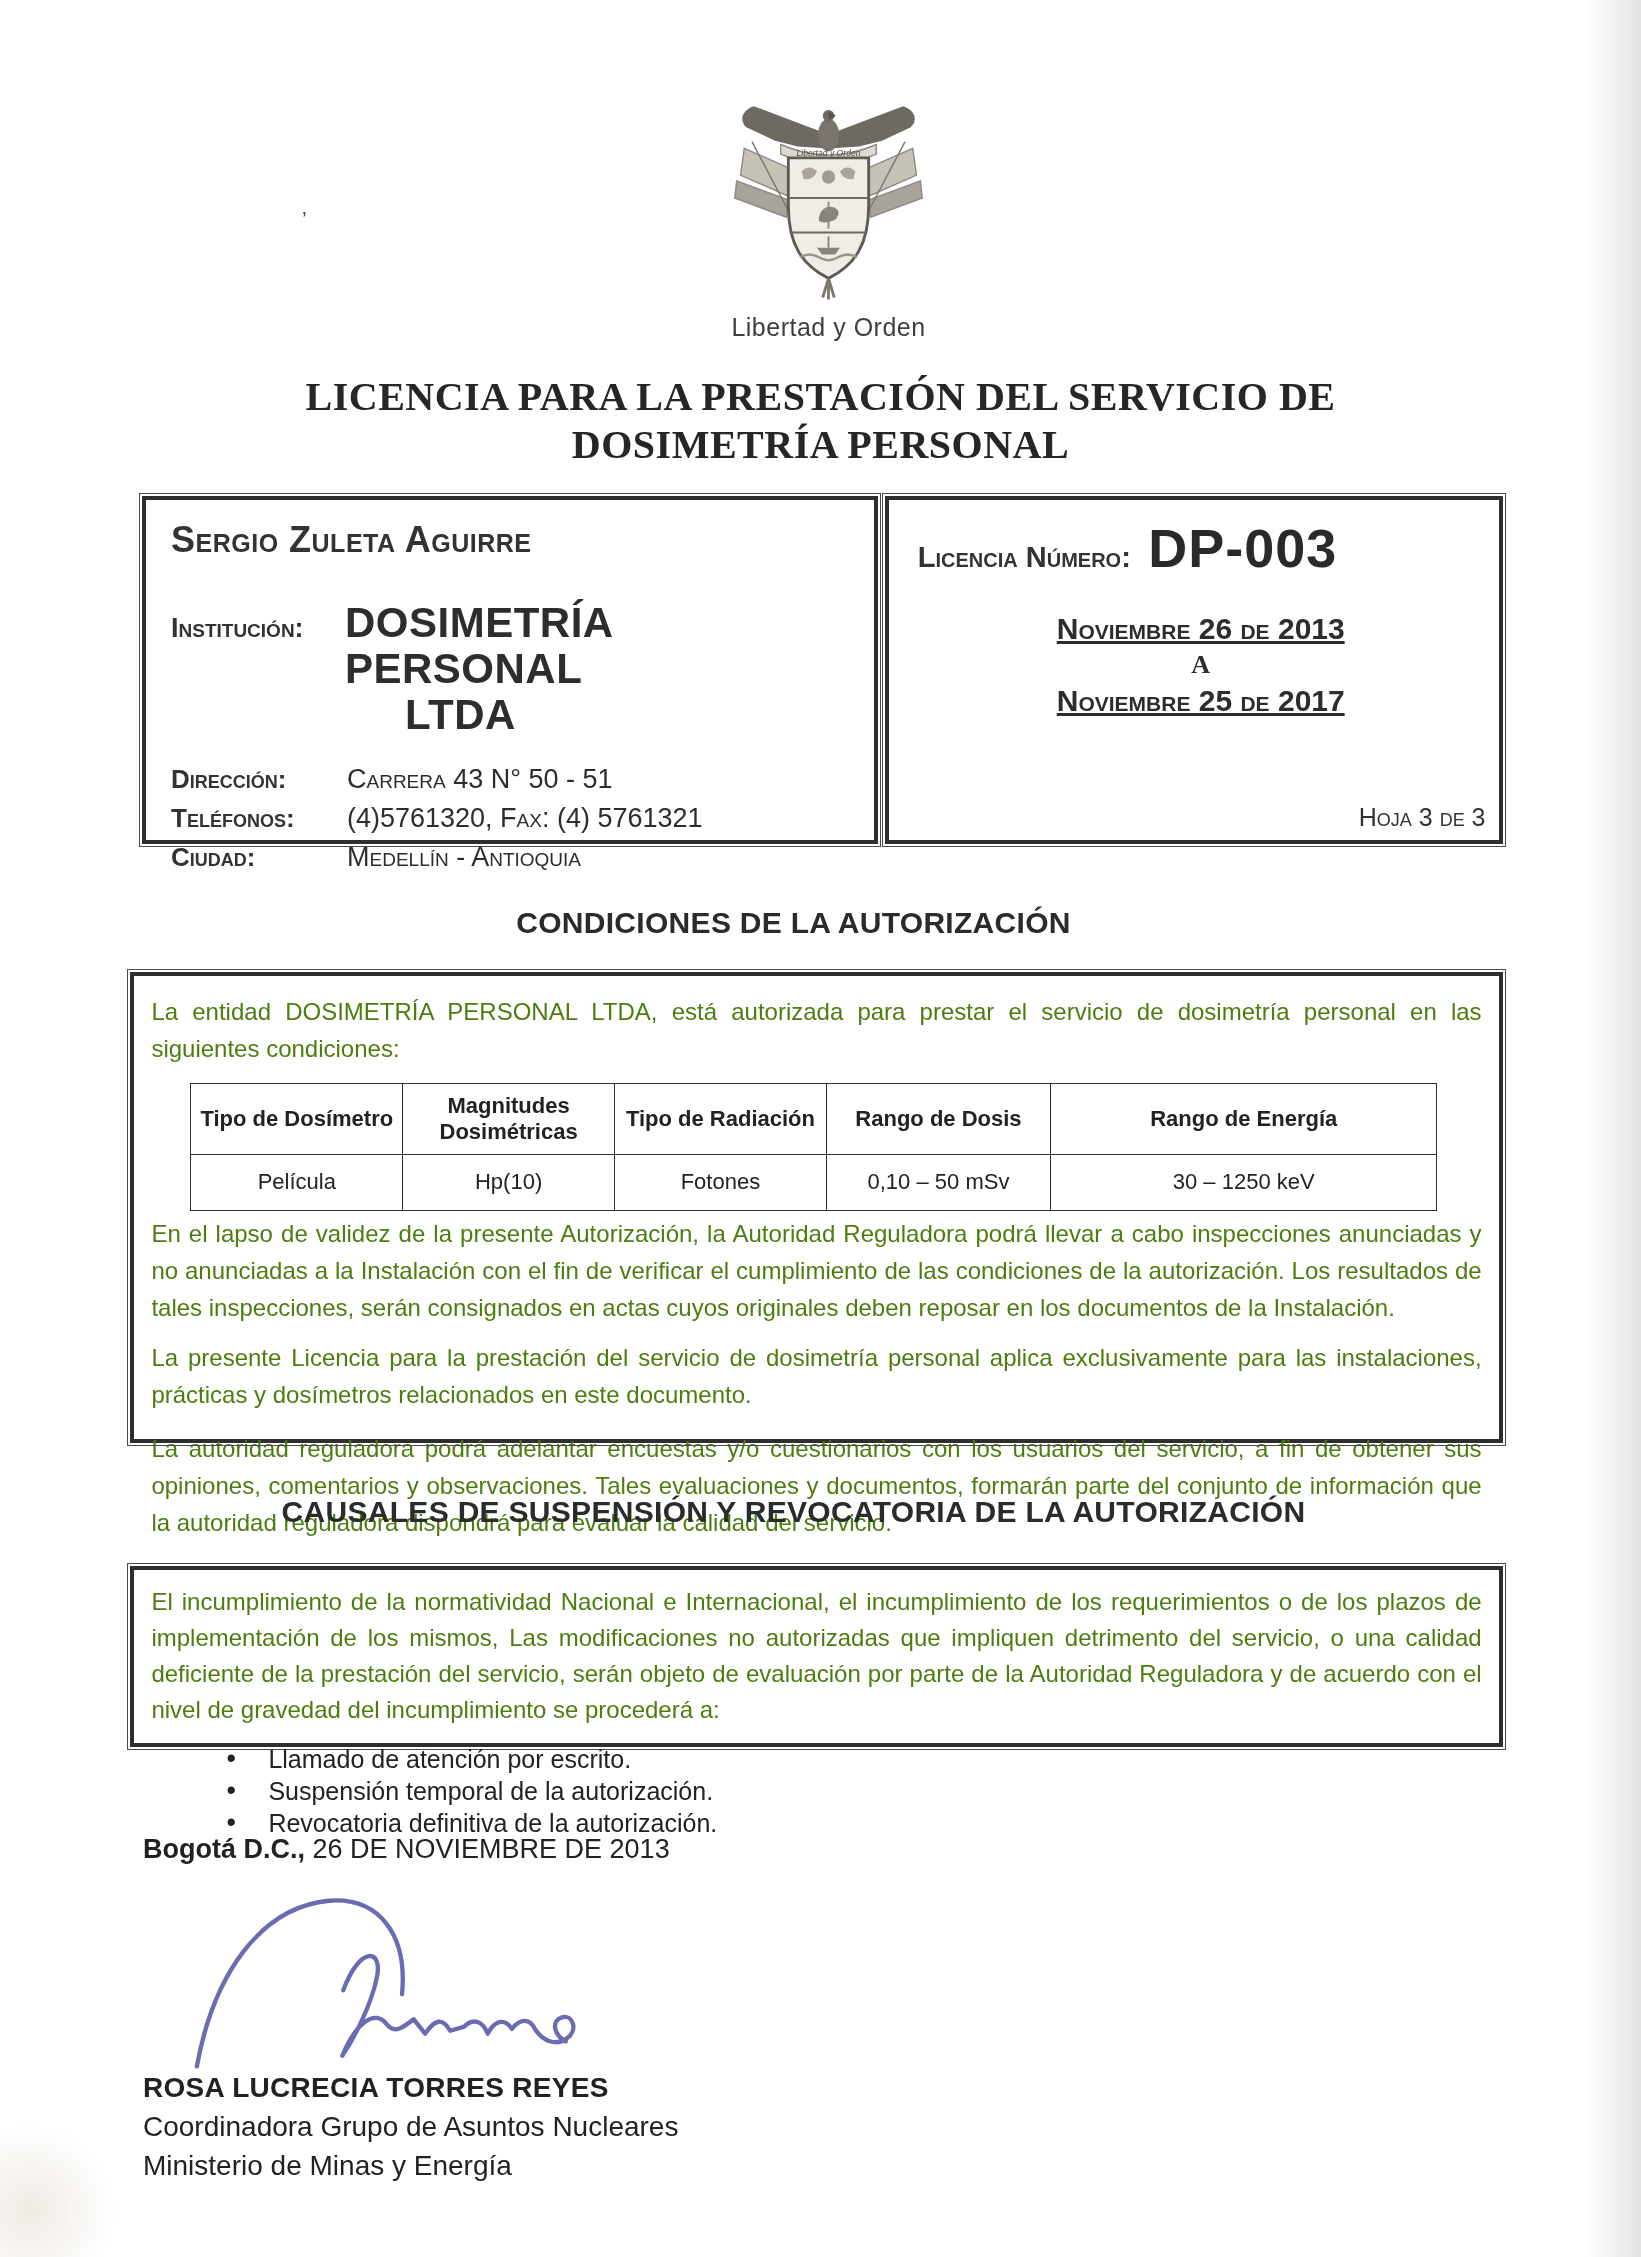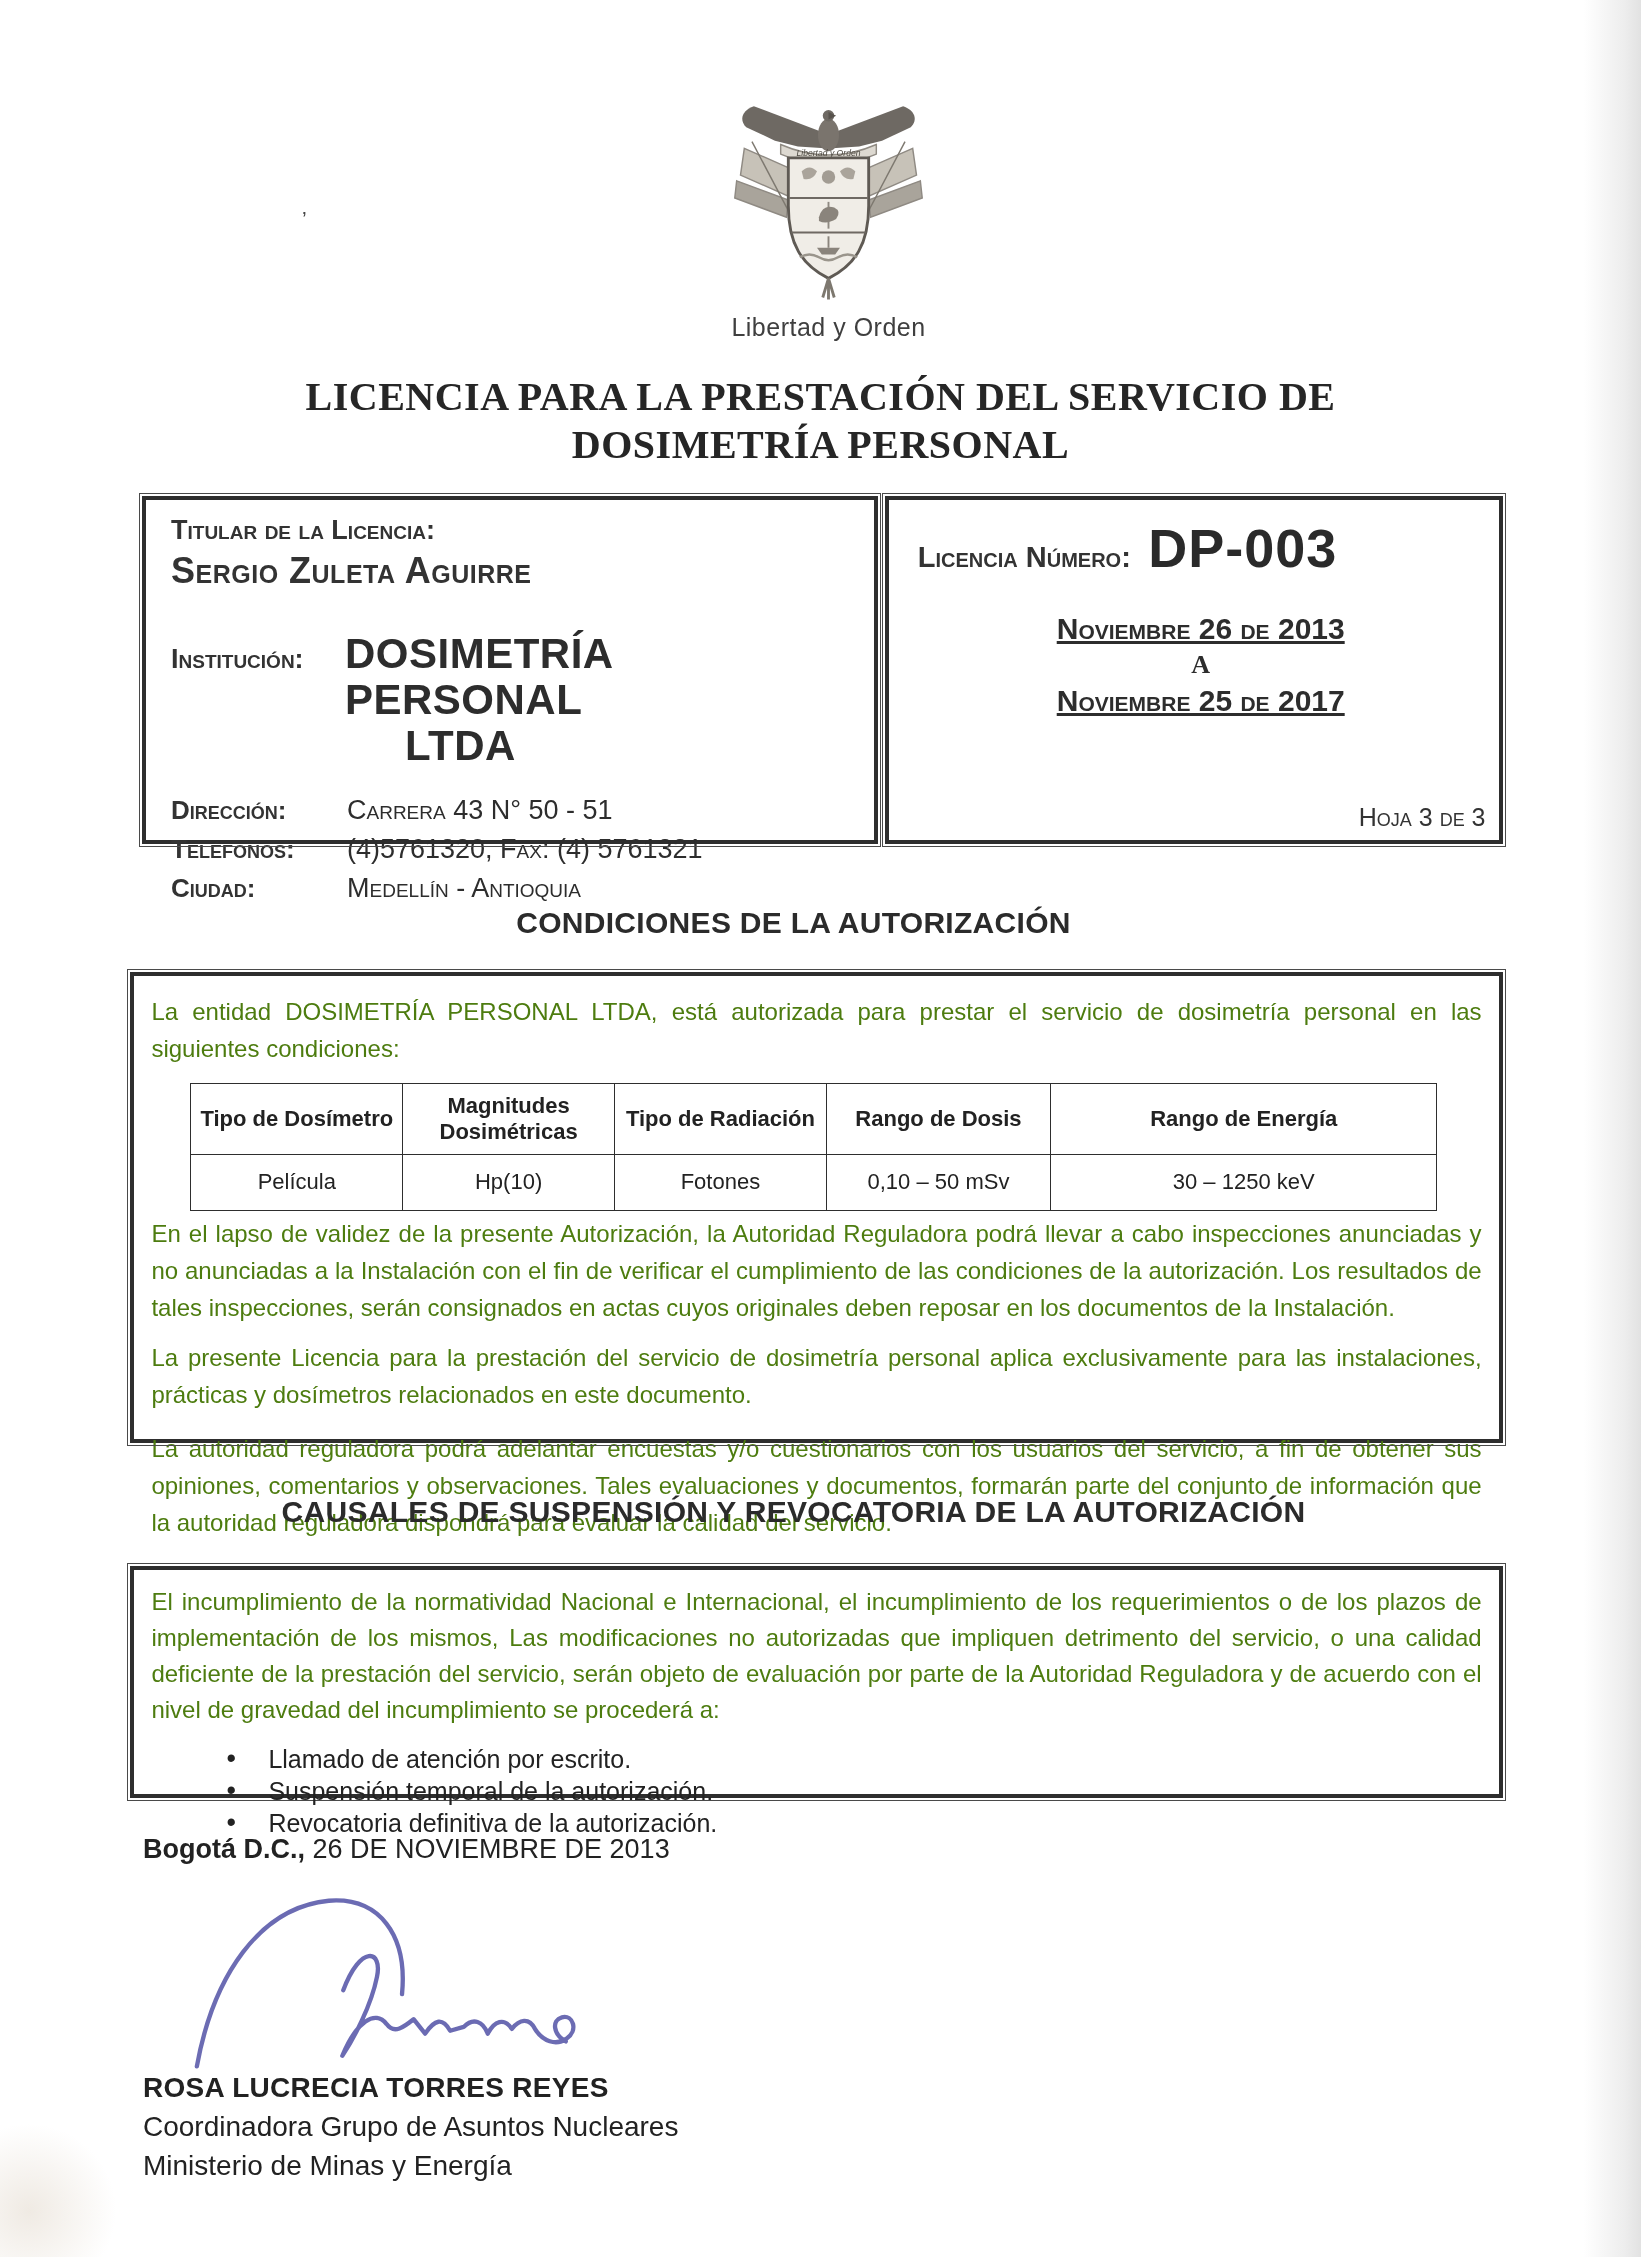--- a/index.html
+++ b/index.html
@@ -59,21 +59,21 @@
 
   
   .section-heading { position:absolute; left:0; width:1587px; text-align:center;
     font-weight:bold; font-size:30px; color:#2b2b2b; letter-spacing:0.3px; }
   .h-cond { top:906px; }
   .h-caus { top:1495px; }
 
   
   .cond-box { position:absolute; left:130px; top:972px; width:1373px; height:471px;
     padding:17.4px 17.4px 0 17.4px; }
-  .caus-box { position:absolute; left:130px; top:1566px; width:1373px; height:232px;
+  .caus-box { position:absolute; left:130px; top:1566px; width:1373px; height:181px;
     padding:13.5px 17.4px 0 17.4px; }
   .para { font-size:24px; line-height:37px; text-align:justify; color:#4d7c0f; }
   .para + .para { margin-top:16.4px; }
 
   
   table.dosi { border-collapse:collapse; width:1247px; margin:15.4px 0 3.9px 39px;
     font-size:22px; color:#222; table-layout:fixed; }
   table.dosi th, table.dosi td { border:1.9px solid #2e2e2e; text-align:center; padding:5.8px 3.9px; }
   table.dosi th { font-weight:bold; height:71px; line-height:26px; }
   table.dosi td { height:56px; }
@@ -139,21 +139,20 @@
   <div class="speck">’</div>
 
   <div class="doc-title">
     <div>LICENCIA PARA LA PRESTACIÓN DEL SERVICIO DE</div>
     <div>DOSIMETRÍA PERSONAL</div>
   </div>
 
   <div class="hdr">
 
     <div class="dbox hdr-left">
-      <div class="lbl titular-label">Titular de la Licencia:</div>
       <div class="lbl titular-name">Sergio Zuleta Aguirre</div>
 
       <div class="inst-row">
         <span class="lbl inst-label">Institución:</span>
         <span class="inst-value">
           <span>DOSIMETRÍA PERSONAL</span><br>
           <span class="l2">LTDA</span>
         </span>
       </div>
 

